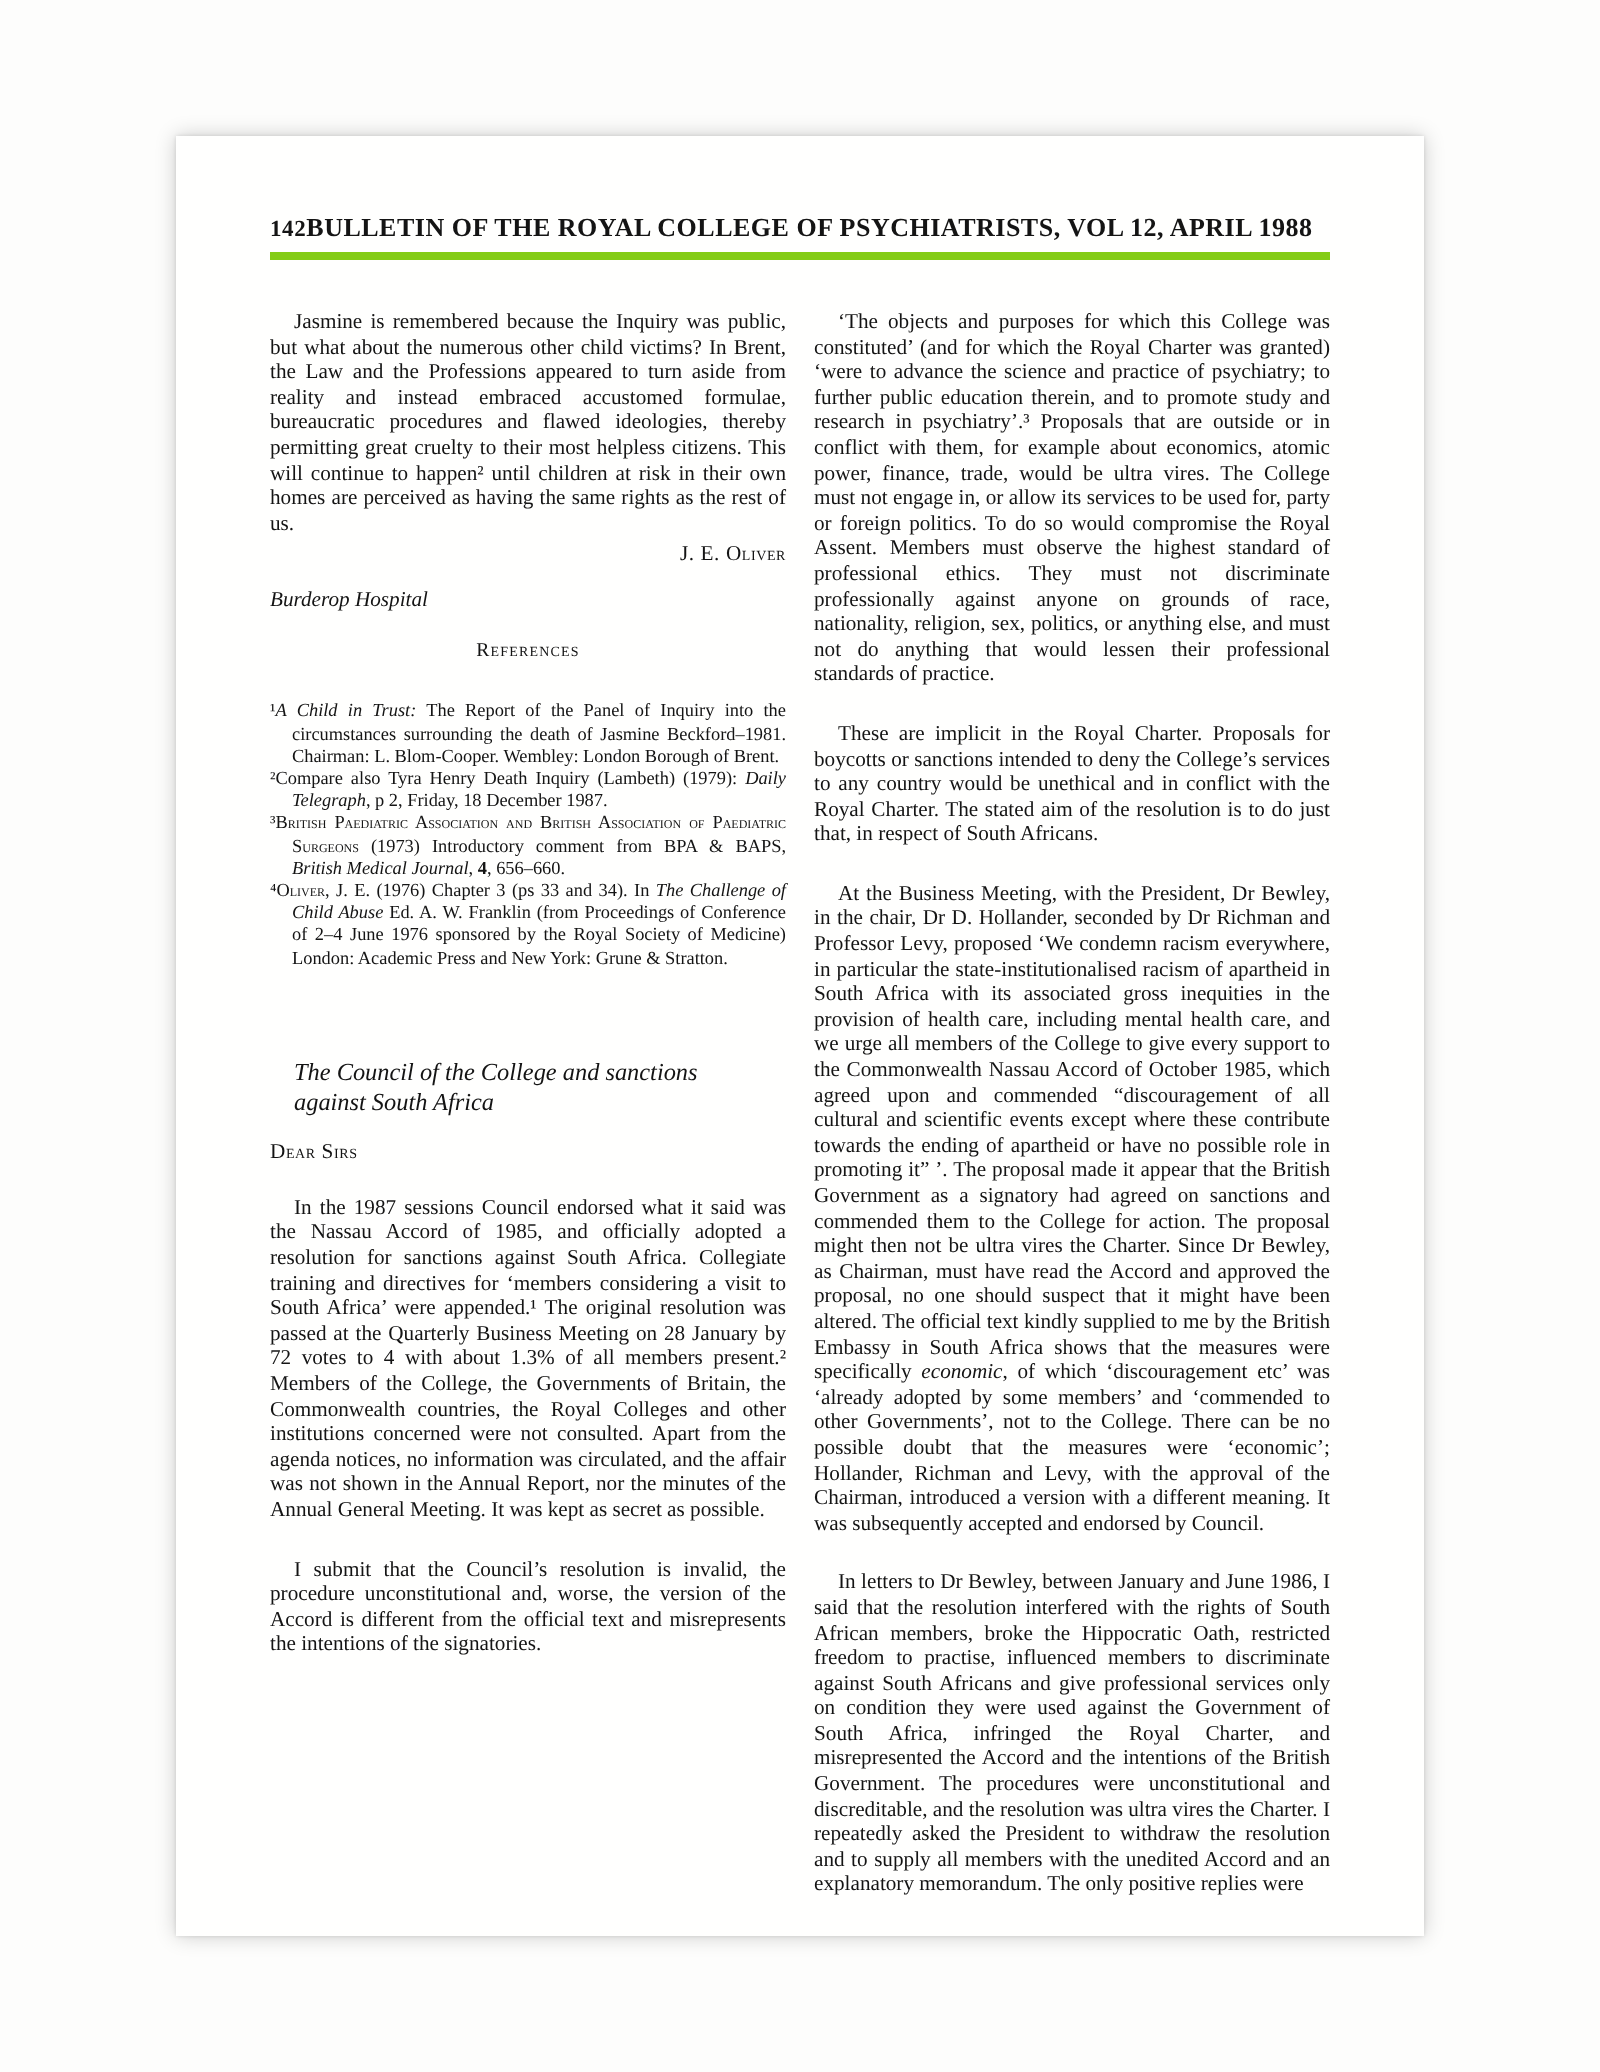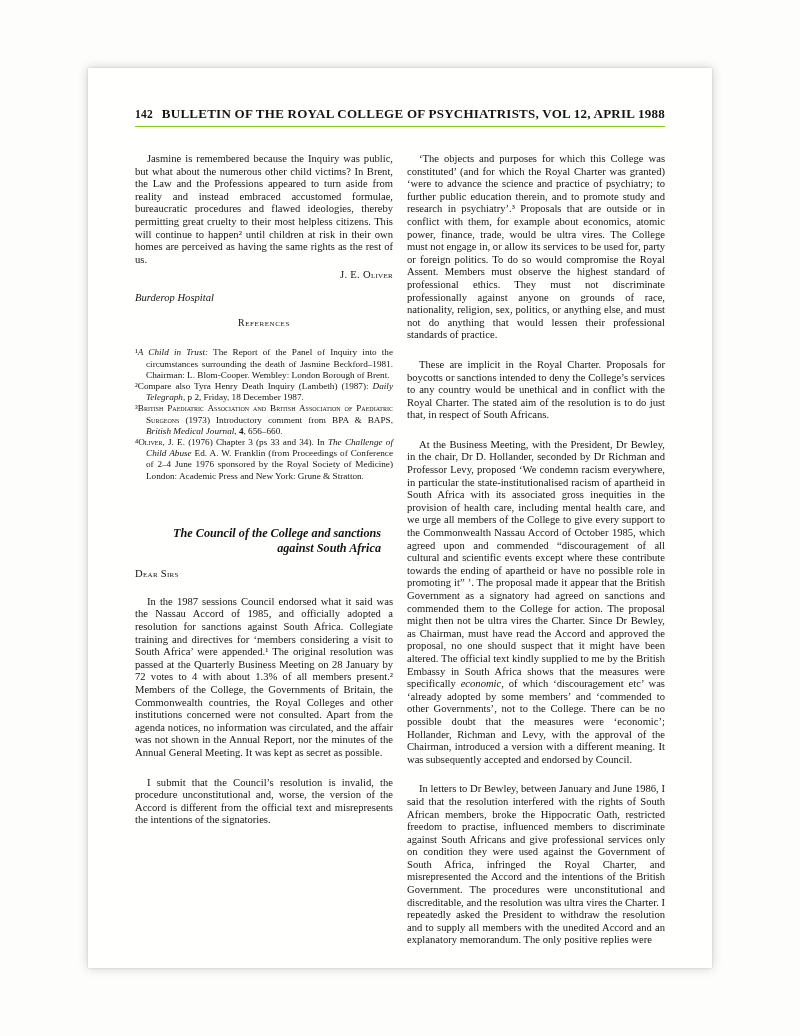--- a/index.html
+++ b/index.html
@@ -11,22 +11,22 @@
   }
   .scan { width:800px; height:1036px; }
   .page {
     width:624px; height:900px; margin:68px auto 0;
     background:#fffffe;
     box-shadow:0 0 10px rgba(0,0,0,0.20), 0 0 2px rgba(0,0,0,0.12);
     padding:38px 47px 28px;
     overflow:hidden;
   }
   .page-header {
-    display:flex; justify-content:space-between; align-items:baseline;
-    border-bottom:1px solid #84cc16; padding-bottom:4px;
+    display:flex; justify-content:flex-start; align-items:baseline;
+    border-bottom:4px solid #84cc16; padding-bottom:4px;
   }
   .pnum  { font-size:11.5px; font-weight:bold; letter-spacing:.3px; }
   .jtitle{ font-size:13px; font-weight:bold; letter-spacing:.25px; }
   .cols  { display:flex; gap:14px; margin-top:9px; }
   .col   { width:258px; }
   .body {
     font-size:10.6px; line-height:12.6px; text-align:justify;
     text-indent:12px; hyphens:auto;margin-top:17px; -webkit-hyphens:auto;
   }
   .sig {
@@ -38,22 +38,22 @@
   .refs-head {
     font-size:9.8px; font-weight:normal; text-align:center;
     font-variant:small-caps; letter-spacing:.6px;
     margin-top:13px; margin-bottom:19px;
   }
   .ref {
     font-size:9.2px; line-height:11.2px; text-align:justify;
     padding-left:11px; text-indent:-11px; hyphens:auto; -webkit-hyphens:auto;
   }
   .section-title {
-    font-size:12.2px; font-weight:bold; font-style:italic;
-    text-align:right; line-height:15px; margin:44px 12px 12px;
+    font-size:12.2px; font-weight:normal; font-style:italic;
+    text-align:left; line-height:15px; margin:44px 12px 12px;
   }
   .salutation {
     font-size:10.6px; font-variant:small-caps; letter-spacing:.3px;
     margin-bottom:1px;
   }
   .i  { font-style:italic; }
   .sc { font-variant:small-caps; }
   .b  { font-weight:bold; }
 </style>
 </head>
@@ -71,21 +71,21 @@
 
       <div class="col">
         <p class="body">Jasmine is remembered because the Inquiry was public, but what about the numerous other child victims? In Brent, the Law and the Professions appeared to turn aside from reality and instead embraced accustomed formulae, bureaucratic procedures and flawed ideologies, thereby permitting great cruelty to their most helpless citizens. This will continue to happen² until children at risk in their own homes are perceived as having the same rights as the rest of us.</p>
         <p class="sig">J. E. Oliver</p>
         <p class="addr">
           <span>Burderop Hospital</span>
         </p>
 
         <h4 class="refs-head">References</h4>
         <p class="ref"><span>¹</span><span class="i">A Child in Trust:</span><span> The Report of the Panel of Inquiry into the circumstances surrounding the death of Jasmine Beckford–1981. Chairman: L. Blom-Cooper. Wembley: London Borough of Brent.</span></p>
-        <p class="ref"><span>²Compare also Tyra Henry Death Inquiry (Lambeth) (1987): </span><span class="i">Daily Telegraph</span><span>, p 2, Friday, 18 December 1987.</span></p>
+        <p class="ref"><span>²Compare also Tyra Henry Death Inquiry (Lambeth) (1979): </span><span class="i">Daily Telegraph</span><span>, p 2, Friday, 18 December 1987.</span></p>
         <p class="ref"><span>³</span><span class="sc">British Paediatric Association and British Association of Paediatric Surgeons</span><span> (1973) Introductory comment from BPA &amp; BAPS, </span><span class="i">British Medical Journal</span><span>, </span><span class="b">4</span><span>, 656–660.</span></p>
         <p class="ref"><span>⁴</span><span class="sc">Oliver, J. E.</span><span> (1976) Chapter 3 (ps 33 and 34). In </span><span class="i">The Challenge of Child Abuse</span><span> Ed. A. W. Franklin (from Proceedings of Conference of 2–4 June 1976 sponsored by the Royal Society of Medicine) London: Academic Press and New York: Grune &amp; Stratton.</span></p>
 
         <h3 class="section-title">The Council of the College and sanctions against South Africa</h3>
         <p class="salutation">Dear Sirs</p>
         <p class="body">In the 1987 sessions Council endorsed what it said was the Nassau Accord of 1985, and officially adopted a resolution for sanctions against South Africa. Collegiate training and directives for ‘members considering a visit to South Africa’ were appended.¹ The original resolution was passed at the Quarterly Business Meeting on 28 January by 72 votes to 4 with about 1.3% of all members present.² Members of the College, the Governments of Britain, the Commonwealth countries, the Royal Colleges and other institutions concerned were not consulted. Apart from the agenda notices, no information was circulated, and the affair was not shown in the Annual Report, nor the minutes of the Annual General Meeting. It was kept as secret as possible.</p>
         <p class="body">I submit that the Council’s resolution is invalid, the procedure unconstitutional and, worse, the version of the Accord is different from the official text and misrepresents the intentions of the signatories.</p>
       </div>
 
       <div class="col">

